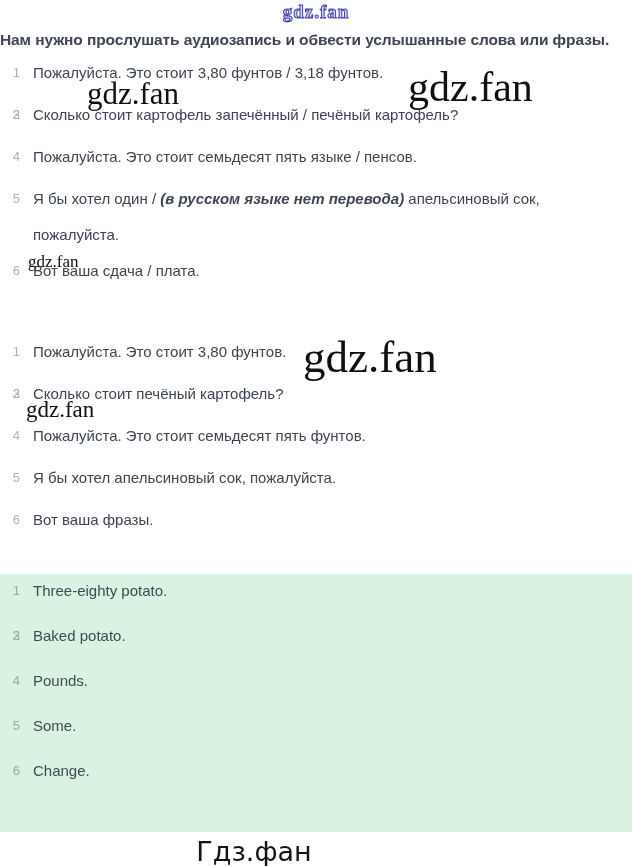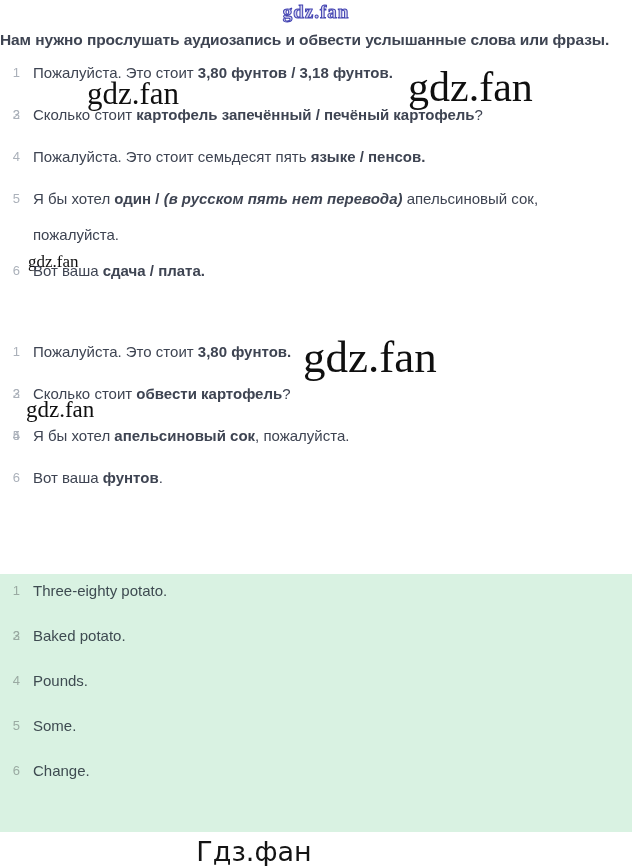--- a/index.html
+++ b/index.html
@@ -24,21 +24,21 @@
     margin-bottom:24px;font-size:15px;color:#3e4452;
   }
   .row .num{
     position:absolute;left:0;top:1px;width:20px;text-align:right;
     color:#abb1ba;font-size:13px;line-height:16px;
   }
   #task-list .row:nth-child(5){margin-bottom:18px}
   #answers-list .row{margin-bottom:27px;color:#3e4b51}
   #answers-list .row .num{color:#9aaaa2}
   .seg-n{font-weight:normal}
-  .seg-b{font-weight:bold}
+  .seg-b{font-weight:normal}
   .seg-bi{font-weight:bold;font-style:italic}
   .gap{display:block;height:18px}
   .wm{
     position:absolute;color:#0f0f0f;line-height:1;
     font-family:Liberation Serif, serif;white-space:nowrap;
   }
   .wm-top{
     top:2px;left:50%;transform:translateX(-50%);
     font-size:19px;font-weight:bold;letter-spacing:1px;
     color:rgba(67,67,178,0.25);-webkit-text-stroke:1px #4343b2;
@@ -72,31 +72,31 @@
   <span class="wm wm-e">gdz.fan</span>
   <span class="wm wm-f">gdz.fan</span>
   <span class="wm wm-g">gdz.fan</span>
   <span class="wm wm-h">gdz.fan</span>
 
   <div id="task-list" class="list">
       <div class="row"><span class="num">1</span><span class="txt"><span class="seg-n">Пожалуйста. Это стоит </span><span class="seg-b">3,80 фунтов / 3,18 фунтов.</span></span></div>
       <div class="row"><span class="num">2</span></div>
       <div class="row"><span class="num">3</span><span class="txt"><span class="seg-n">Сколько стоит </span><span class="seg-b">картофель запечённый / печёный картофель</span><span class="seg-n">?</span></span></div>
       <div class="row"><span class="num">4</span><span class="txt"><span class="seg-n">Пожалуйста. Это стоит семьдесят пять </span><span class="seg-b">языке / пенсов.</span></span></div>
-      <div class="row"><span class="num">5</span><span class="txt"><span class="seg-n">Я бы хотел </span><span class="seg-b">один / </span><span class="seg-bi">(в русском пять нет перевода)</span><span class="seg-n"> апельсиновый сок,</span><span class="gap"></span><span class="seg-n">пожалуйста.</span></span></div>
+      <div class="row"><span class="num">5</span><span class="txt"><span class="seg-n">Я бы хотел </span><span class="seg-b">один / </span><span class="seg-bi">(в русском языке нет перевода)</span><span class="seg-n"> апельсиновый сок,</span><span class="gap"></span><span class="seg-n">пожалуйста.</span></span></div>
       <div class="row"><span class="num">6</span><span class="txt"><span class="seg-n">Вот ваша </span><span class="seg-b">сдача / плата.</span></span></div>
     </div>
 
   <div id="translation-list" class="list">
       <div class="row"><span class="num">1</span><span class="txt"><span class="seg-n">Пожалуйста. Это стоит </span><span class="seg-b">3,80 фунтов.</span></span></div>
       <div class="row"><span class="num">2</span></div>
-      <div class="row"><span class="num">3</span><span class="txt"><span class="seg-n">Сколько стоит </span><span class="seg-b">обвести картофель</span><span class="seg-n">?</span></span></div>
-      <div class="row"><span class="num">4</span></div>
+      <div class="row"><span class="num">3</span><span class="txt"><span class="seg-n">Сколько стоит </span><span class="seg-b">печёный картофель</span><span class="seg-n">?</span></span></div>
+      <div class="row"><span class="num">4</span><span class="txt"><span class="seg-n">Пожалуйста. Это стоит семьдесят пять </span><span class="seg-b">фунтов.</span></span></div>
       <div class="row"><span class="num">5</span><span class="txt"><span class="seg-n">Я бы хотел </span><span class="seg-b">апельсиновый сок</span><span class="seg-n">, пожалуйста.</span></span></div>
-      <div class="row"><span class="num">6</span><span class="txt"><span class="seg-n">Вот ваша </span><span class="seg-b">фунтов</span><span class="seg-n">.</span></span></div>
+      <div class="row"><span class="num">6</span><span class="txt"><span class="seg-n">Вот ваша </span><span class="seg-b">фразы</span><span class="seg-n">.</span></span></div>
     </div>
 
   <div id="answers-bg"></div>
   <div id="answers-list" class="list">
       <div class="row"><span class="num">1</span><span class="txt"><span class="seg-n">Three-eighty potato.</span></span></div>
       <div class="row"><span class="num">2</span></div>
       <div class="row"><span class="num">3</span><span class="txt"><span class="seg-n">Baked potato.</span></span></div>
       <div class="row"><span class="num">4</span><span class="txt"><span class="seg-n">Pounds.</span></span></div>
       <div class="row"><span class="num">5</span><span class="txt"><span class="seg-n">Some.</span></span></div>
       <div class="row"><span class="num">6</span><span class="txt"><span class="seg-n">Change.</span></span></div>

